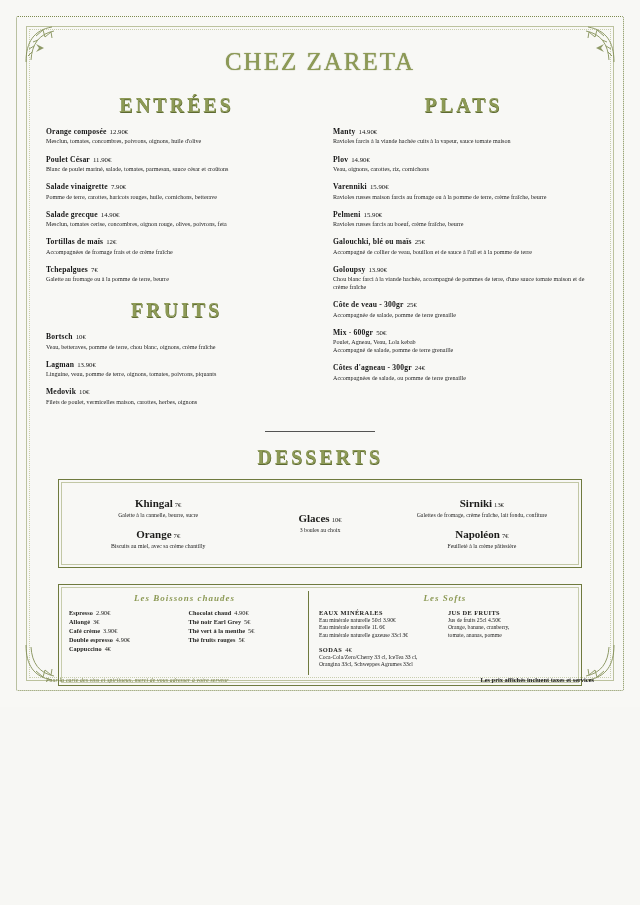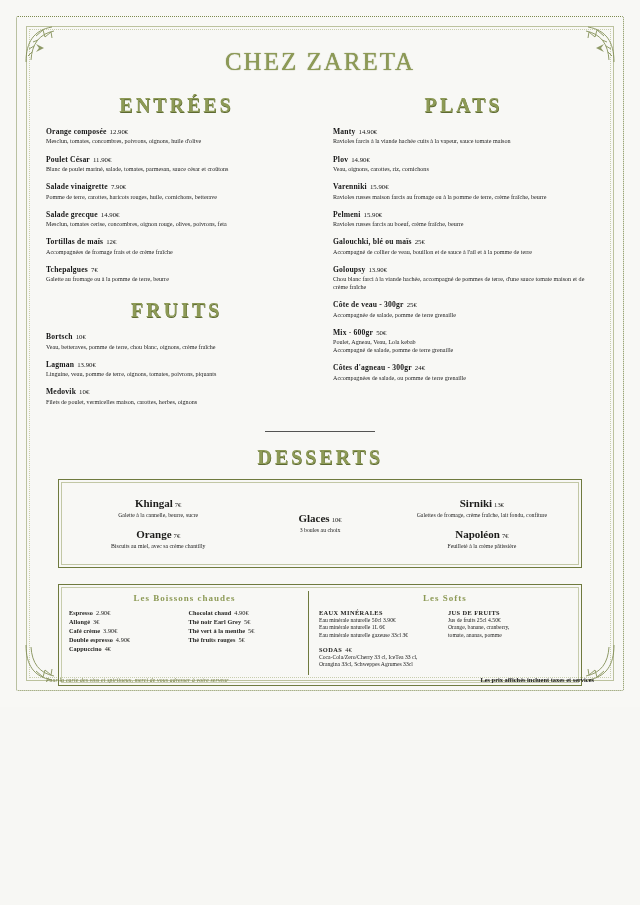--- a/index.html
+++ b/index.html
@@ -145,20 +145,21 @@
   }
   .bois-box:before{
     content:"";position:absolute;left:2px;top:2px;right:2px;bottom:2px;
     border:1px solid #8b9655;opacity:.45;pointer-events:none;
   }
   .bois-left{flex:0 0 46%;border-right:1px solid #6f7a3e;padding-right:8px;}
   .bois-right{flex:1;padding-left:10px;}
   .bois-title{
     text-align:center;
     font-size:9px;
+    font-style:italic;
     color:#8d9a56;
     letter-spacing:1px;
     margin:2px 0 6px 0;
     font-weight:700;
   }
   .hot-cols{display:flex;gap:8px;}
   .hot-col{flex:1;}
   .drink{
     font-size:6.2px;font-weight:700;line-height:1.45;letter-spacing:.1px;
     white-space:nowrap;

